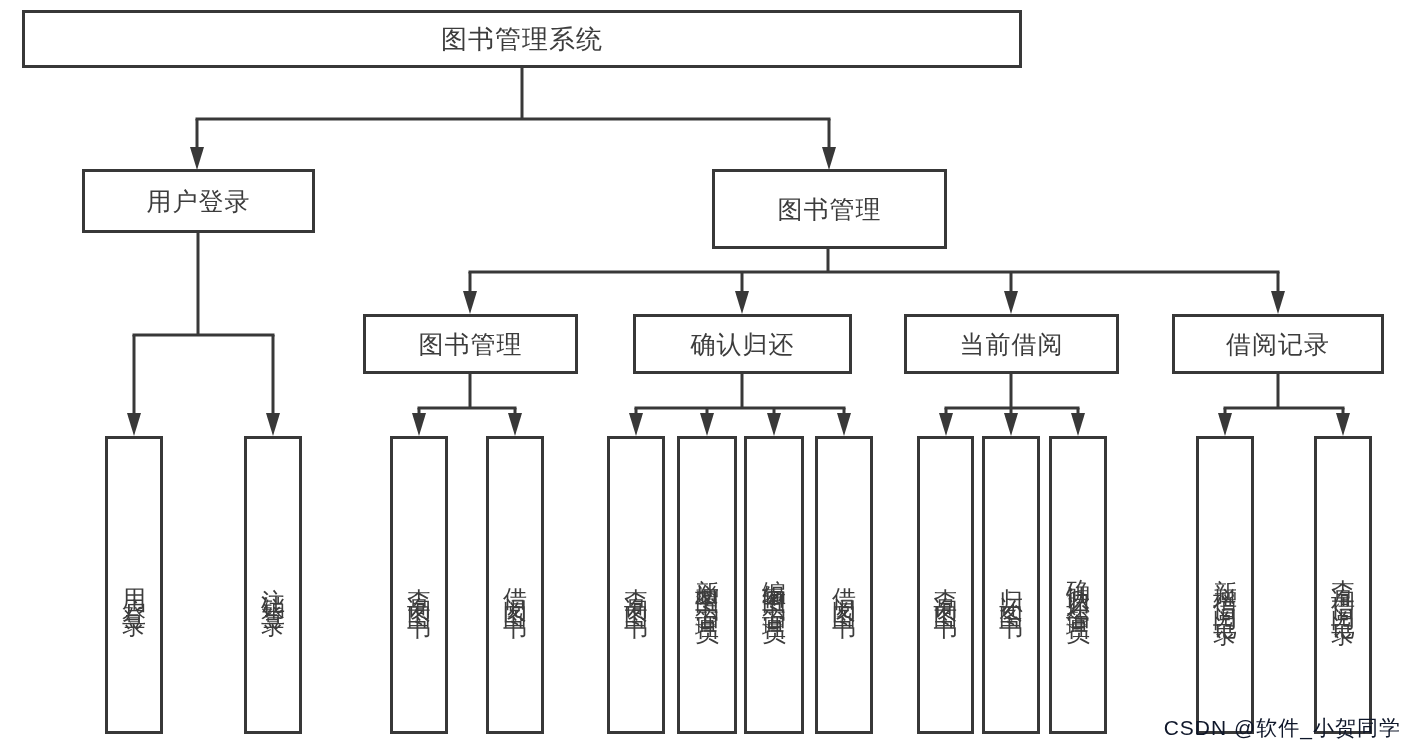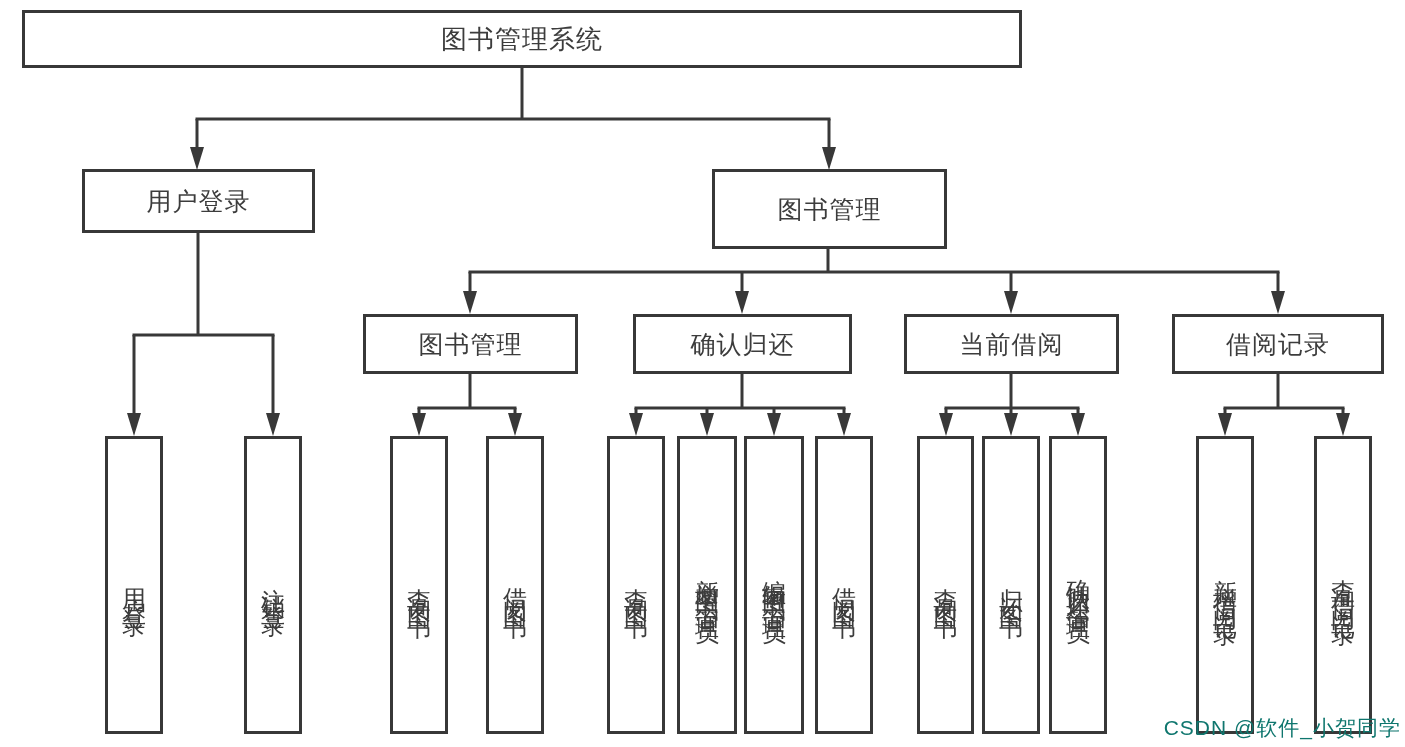--- a/index.html
+++ b/index.html
@@ -38,21 +38,21 @@
     line-height: 1;
     padding-top: 4px;
   }
   .vnode.long { letter-spacing: 6px; }
   .watermark {
     position: absolute;
     right: 4px;
     bottom: 5px;
     z-index: 3;
     font-size: 21px;
-    color: #0f766e;
+    color: #0f172a;
     letter-spacing: 1px;
     white-space: nowrap;
   }
 </style>
 </head>
 <body>
 
 <div class="canvas">
 
   <svg class="connector-layer" width="1405" height="747" viewBox="0 0 1405 747" stroke="#383838" stroke-width="3" fill="#383838">

